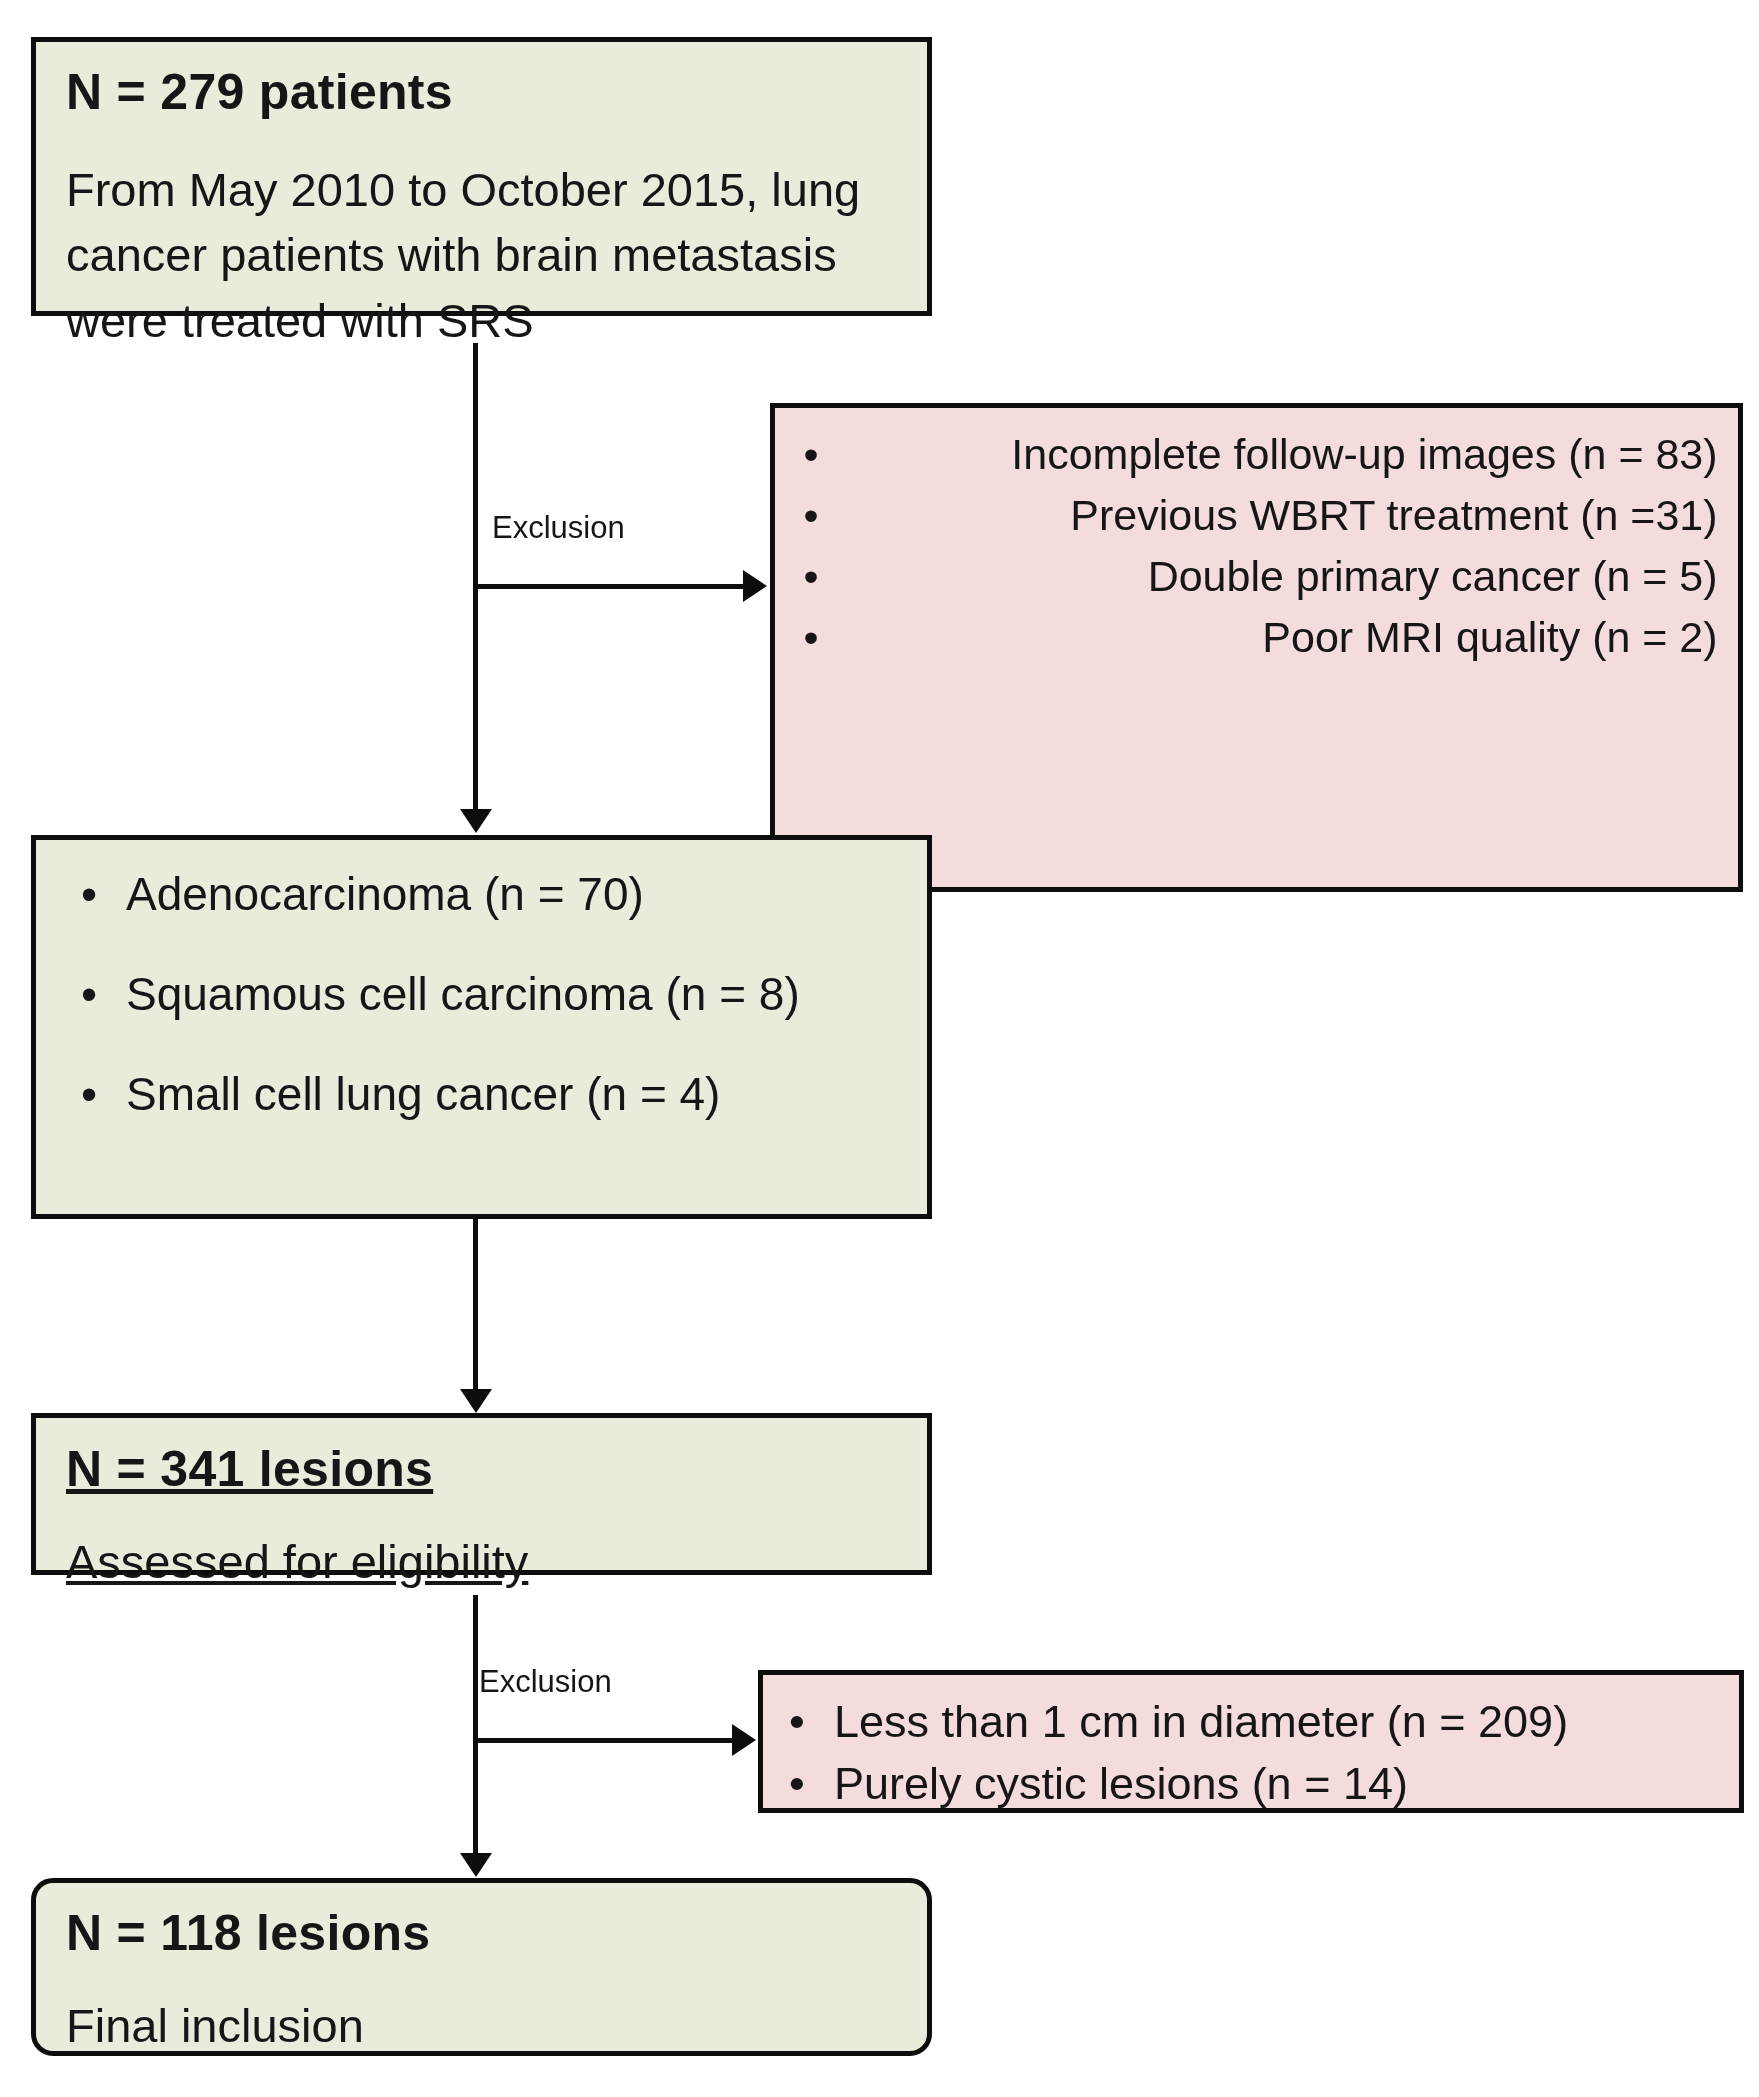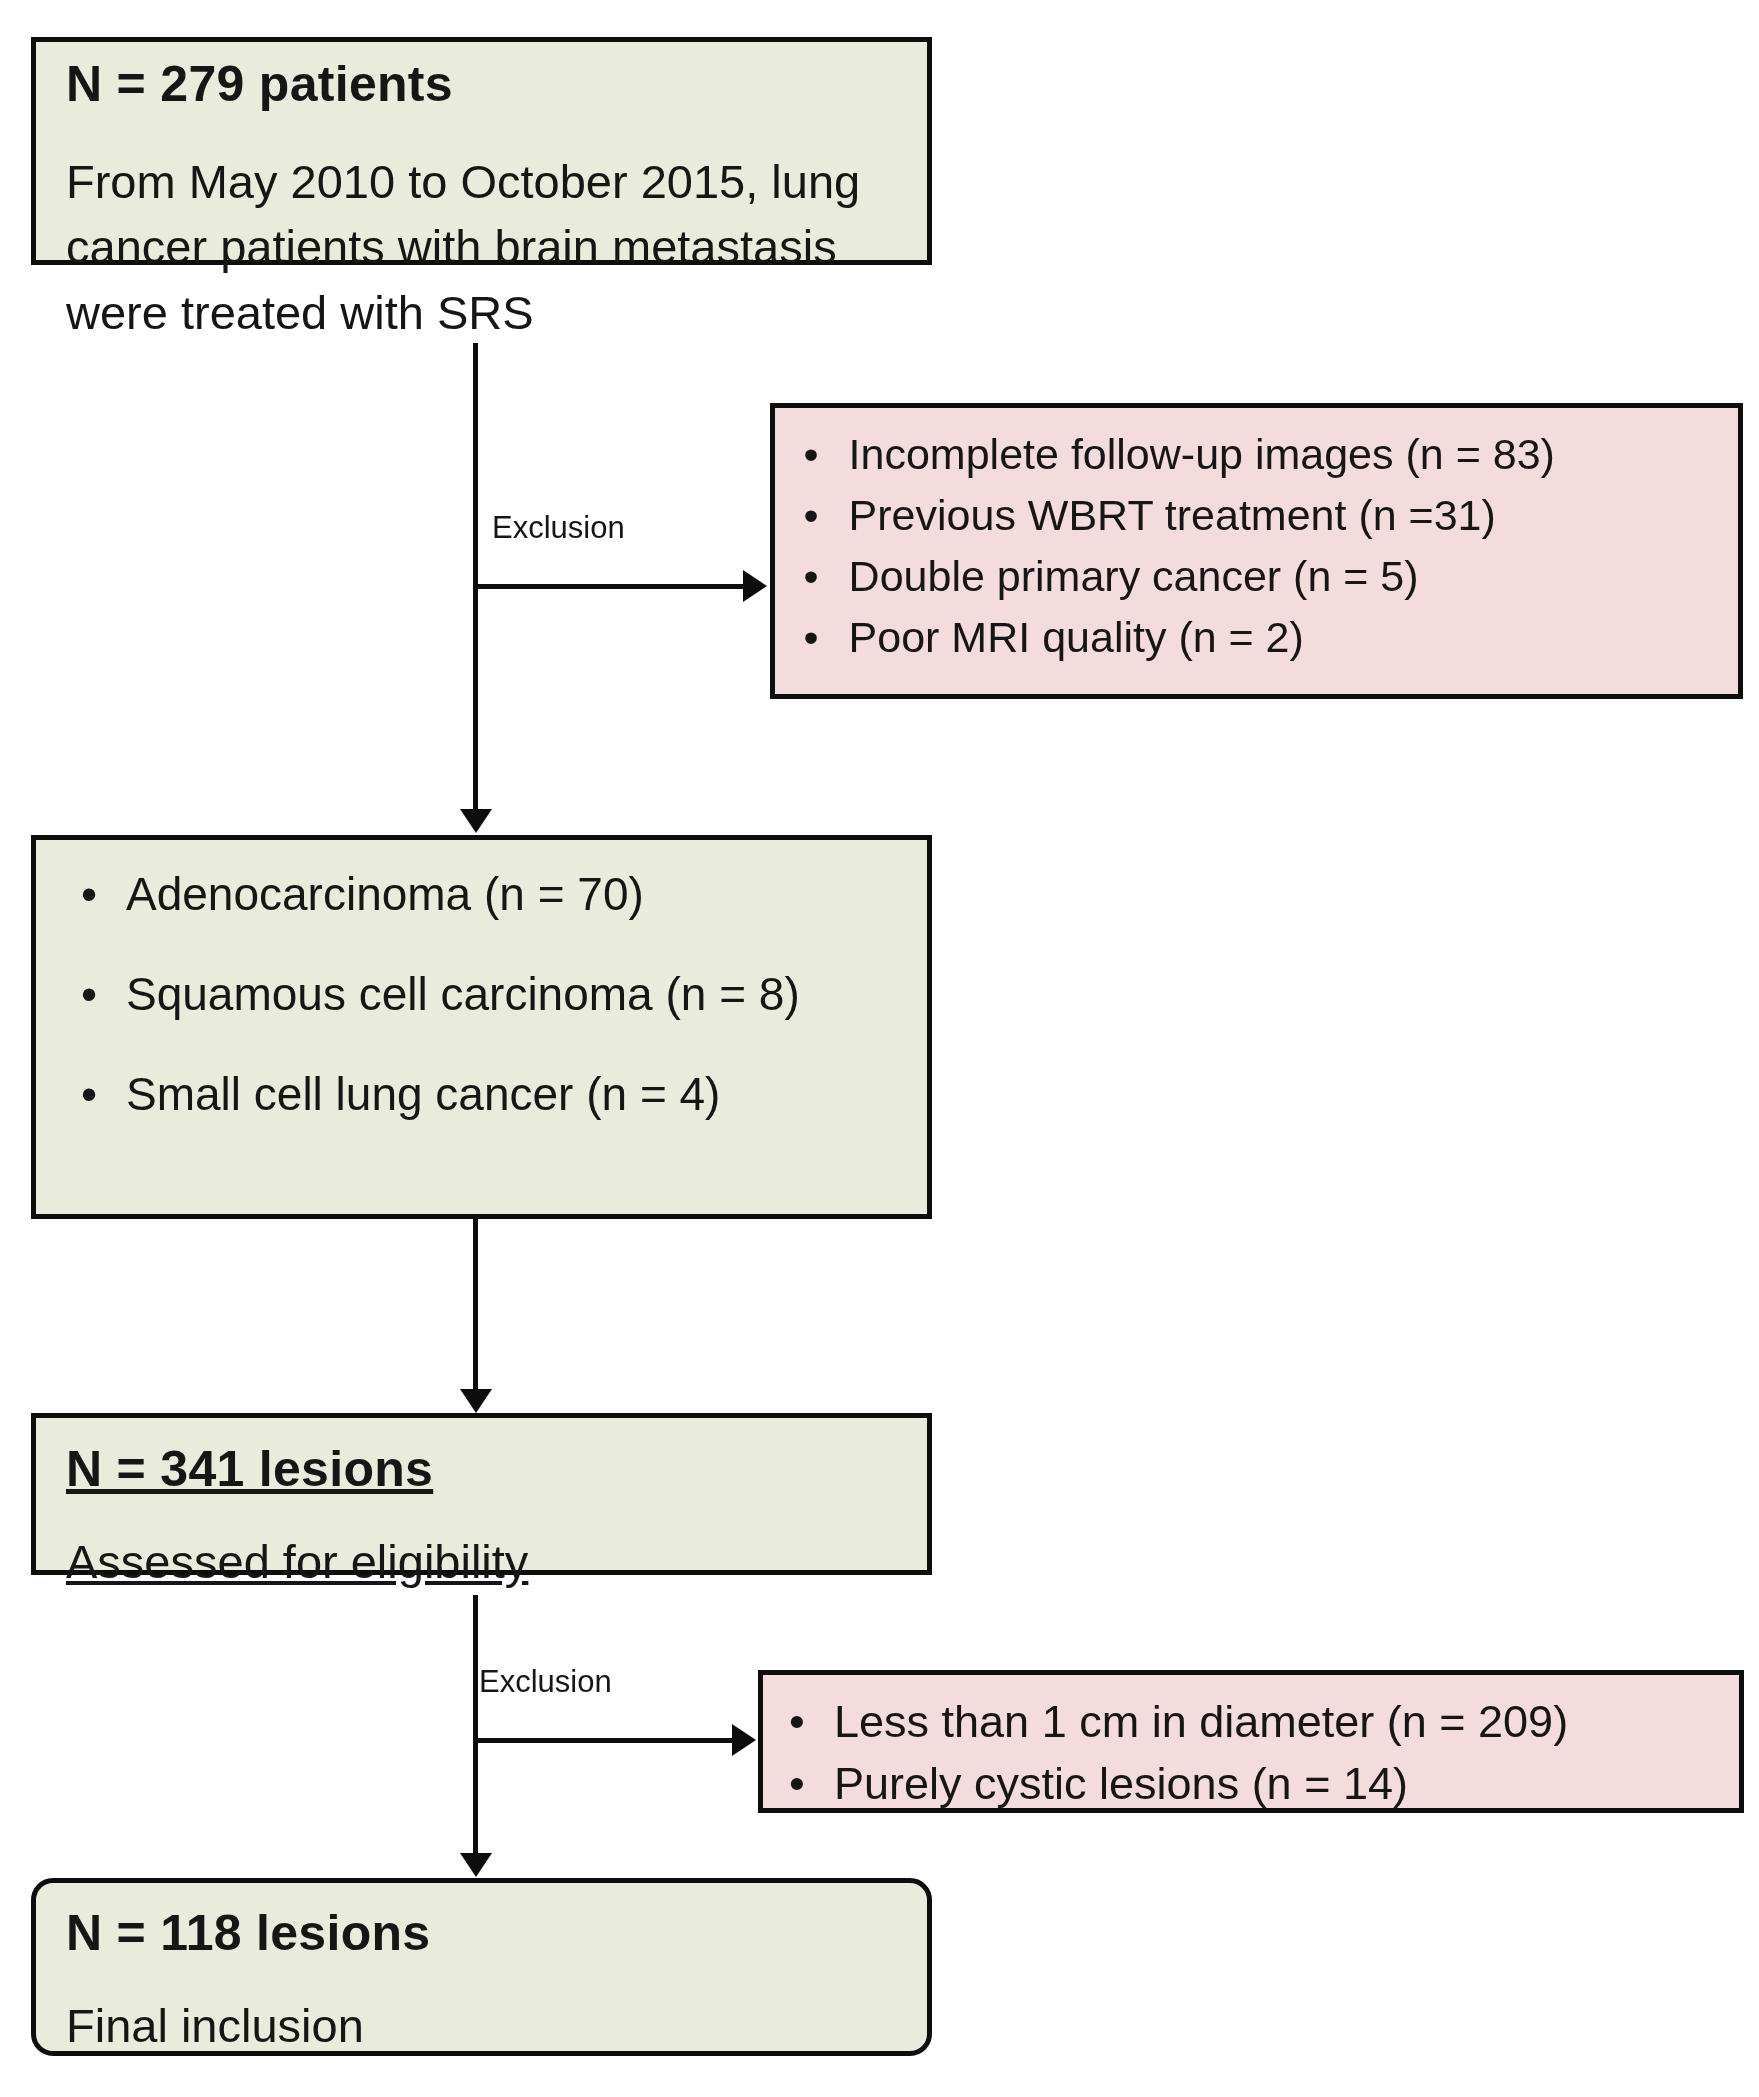--- a/index.html
+++ b/index.html
@@ -20,25 +20,25 @@
   .green{background:var(--green-fill);}
   .pink{background:var(--pink-fill);}
 
   .box h2{
     margin:0;font-size:50px;font-weight:bold;line-height:1.15;
     letter-spacing:0.3px;
   }
   .box p{margin:0;font-size:47px;font-weight:400;line-height:1.4;}
 
   
-  .box1{left:31px;top:37px;width:901px;height:228px;padding:14px 27px 0 30px;}
+  .box1{left:31px;top:37px;width:901px;height:279px;padding:22px 27px 0 30px;}
   .box1 h2{margin-bottom:35px;}
 
   
-  .pink1{left:770px;top:403px;width:973px;height:296px;padding:16.3px 20.4px 0 13.6px;}
+  .pink1{left:770px;top:403px;width:973px;height:489px;padding:16.3px 20.4px 0 13.6px;text-align:right;}
 
   
   .box2{left:31px;top:835px;width:901px;height:384px;padding:27px 20.4px 0 30px;}
   .box2 h2{margin-bottom:17.6px;}
 
   
   .box3{left:31px;top:1413px;width:901px;height:162px;padding:23px 20.4px 0 30px;text-decoration:underline;}
   .box3 h2{margin-bottom:30px;}
 
   

